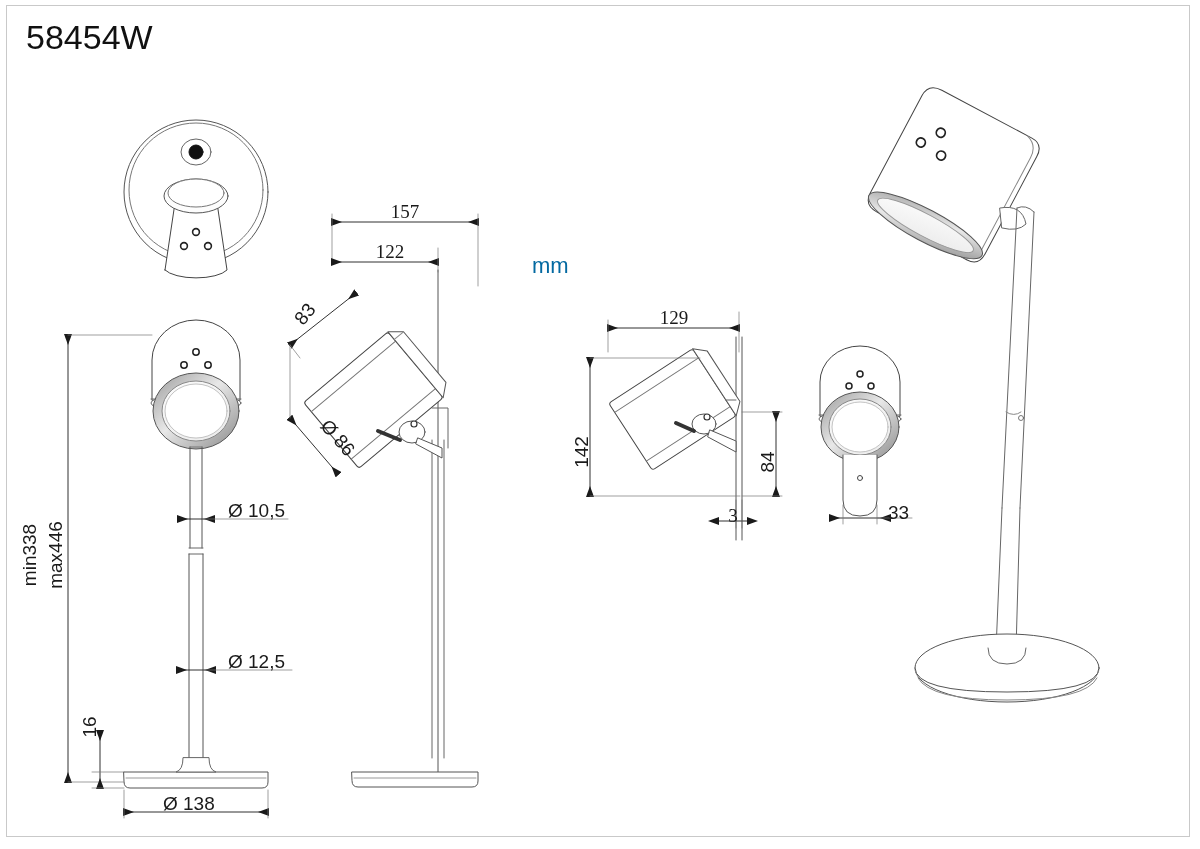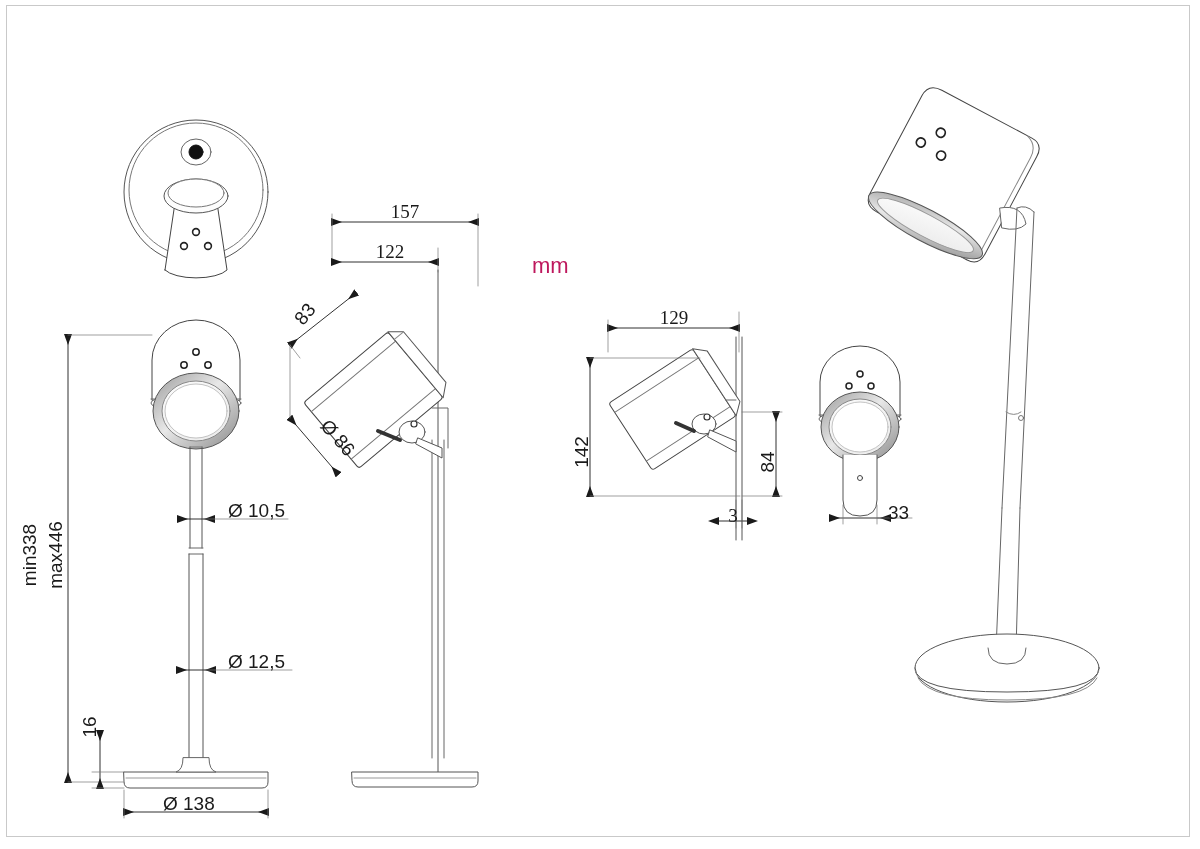--- a/index.html
+++ b/index.html
@@ -46,30 +46,31 @@
     letter-spacing: 0px;
     line-height: 1;
     white-space: nowrap;
   }
   .unit-text {
     position: absolute;
     left: 532px;
     top: 253px;
     font-size: 22px;
     font-family: "Liberation Sans", sans-serif;
-    color: #be185d;
+    color: #0369a1;
     white-space: nowrap;
   }
 </style>
 </head>
 <body>
 
 <div id="sheet">
   <div id="frame"></div>
 
+  <div class="title-text">58454W</div>
   <div class="unit-text">mm</div>
 
   <svg id="drawing-svg" width="1200" height="849" viewBox="0 0 1200 849">
     <defs>
       <marker id="arrIn" markerWidth="11" markerHeight="8" refX="10" refY="4" orient="auto" markerUnits="userSpaceOnUse">
         <path d="M0,4 L11,0 L11,8 Z" fill="#1a1a1a"></path>
       </marker>
       <marker id="arrOut" markerWidth="11" markerHeight="8" refX="1" refY="4" orient="auto" markerUnits="userSpaceOnUse">
         <path d="M11,4 L0,0 L0,8 Z" fill="#1a1a1a"></path>
       </marker>

